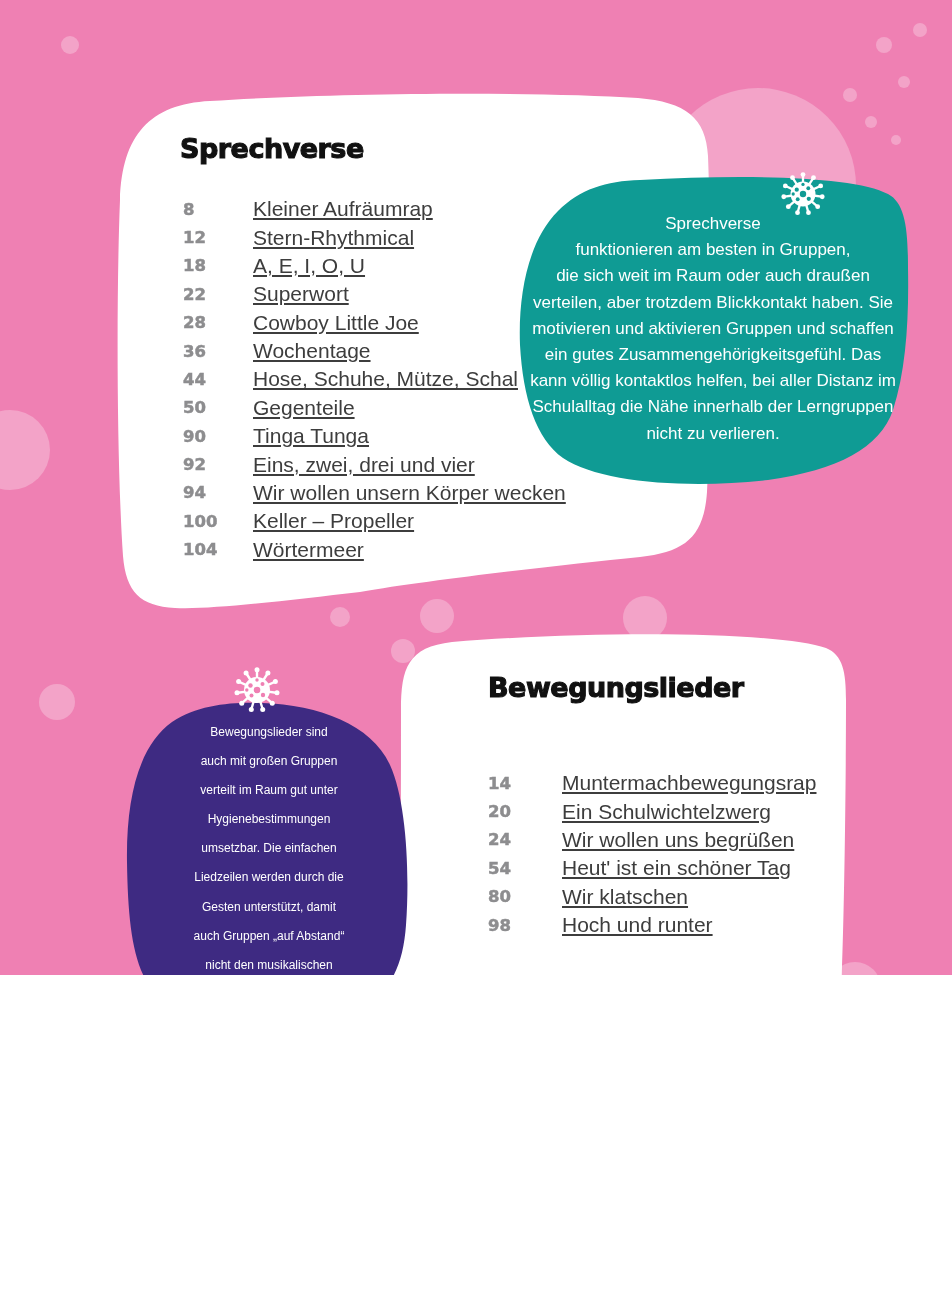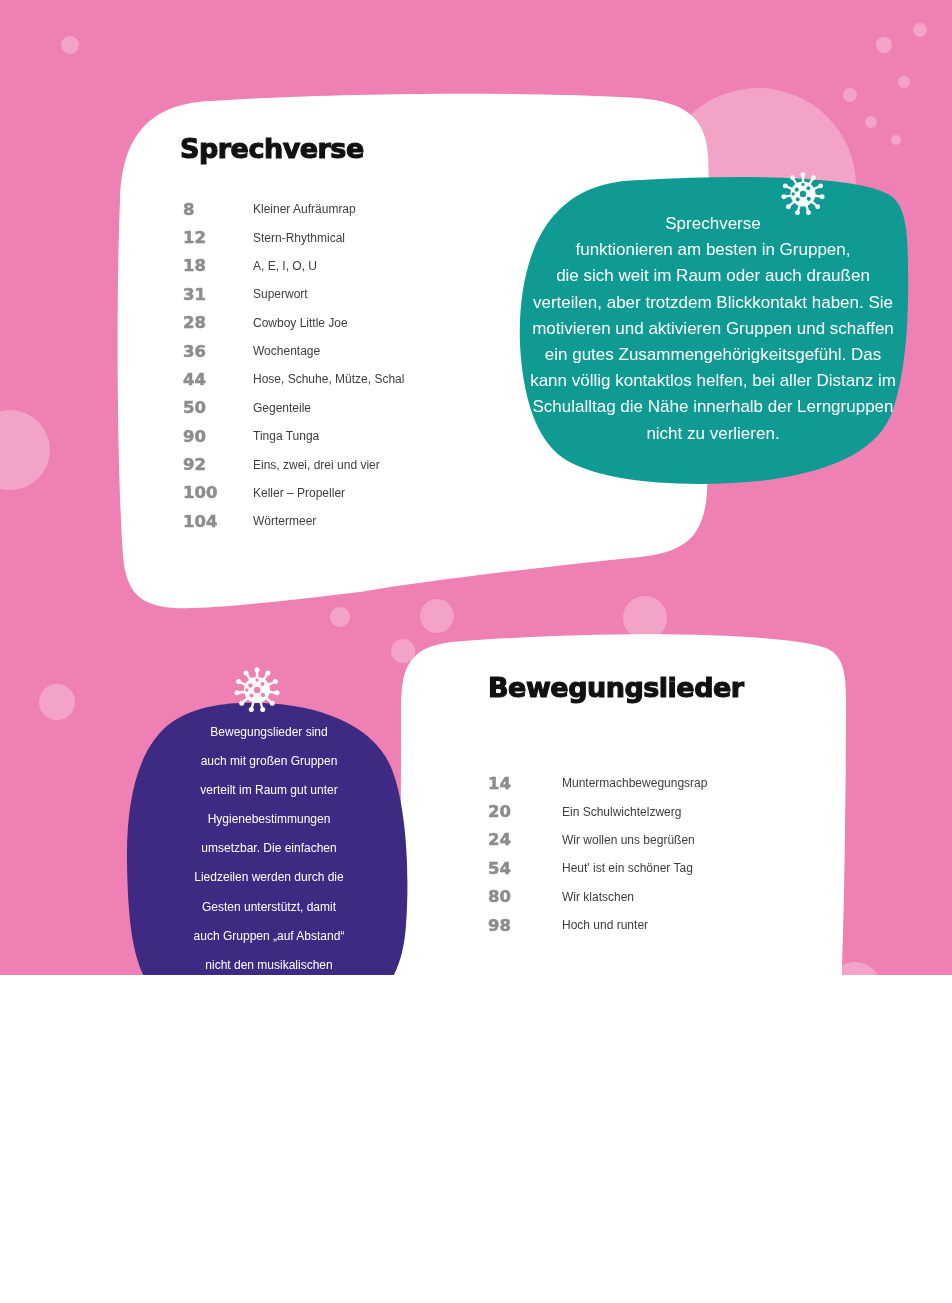--- a/index.html
+++ b/index.html
@@ -27,23 +27,24 @@
   .toc-num{
     width:var(--numw,70px);
     font-family:"DejaVu Sans",sans-serif;
     font-weight:bold;
     font-size:16.5px;
     color:var(--num,#8d8d8f);
     -webkit-text-stroke:0.5px var(--num,#8d8d8f);
     flex:0 0 auto;
   }
   .toc-title{
-    font-size:12px;
+    font-size:21px;
     color:var(--entry,#3d3d3d);
     white-space:nowrap;
+    text-decoration:underline;
   }
   
   .callout-text{
     position:absolute;
     text-align:center;
     color:#fff;
     white-space:pre-line;
   }
   .callout-text.teal{line-height:26.2px;font-size:17px;}
   .callout-text.purple{line-height:29.1px;font-size:12px;}
@@ -204,21 +205,21 @@
       </div>
       <div class="toc-row">
         <span class="toc-num">12</span>
         <span class="toc-title">Stern-Rhythmical</span>
       </div>
       <div class="toc-row">
         <span class="toc-num">18</span>
         <span class="toc-title">A, E, I, O, U</span>
       </div>
       <div class="toc-row">
-        <span class="toc-num">31</span>
+        <span class="toc-num">22</span>
         <span class="toc-title">Superwort</span>
       </div>
       <div class="toc-row">
         <span class="toc-num">28</span>
         <span class="toc-title">Cowboy Little Joe</span>
       </div>
       <div class="toc-row">
         <span class="toc-num">36</span>
         <span class="toc-title">Wochentage</span>
       </div>
@@ -230,20 +231,24 @@
         <span class="toc-num">50</span>
         <span class="toc-title">Gegenteile</span>
       </div>
       <div class="toc-row">
         <span class="toc-num">90</span>
         <span class="toc-title">Tinga Tunga</span>
       </div>
       <div class="toc-row">
         <span class="toc-num">92</span>
         <span class="toc-title">Eins, zwei, drei und vier</span>
+      </div>
+      <div class="toc-row">
+        <span class="toc-num">94</span>
+        <span class="toc-title">Wir wollen unsern Körper wecken</span>
       </div>
       <div class="toc-row">
         <span class="toc-num">100</span>
         <span class="toc-title">Keller – Propeller</span>
       </div>
       <div class="toc-row">
         <span class="toc-num">104</span>
         <span class="toc-title">Wörtermeer</span>
       </div>
     </div>

